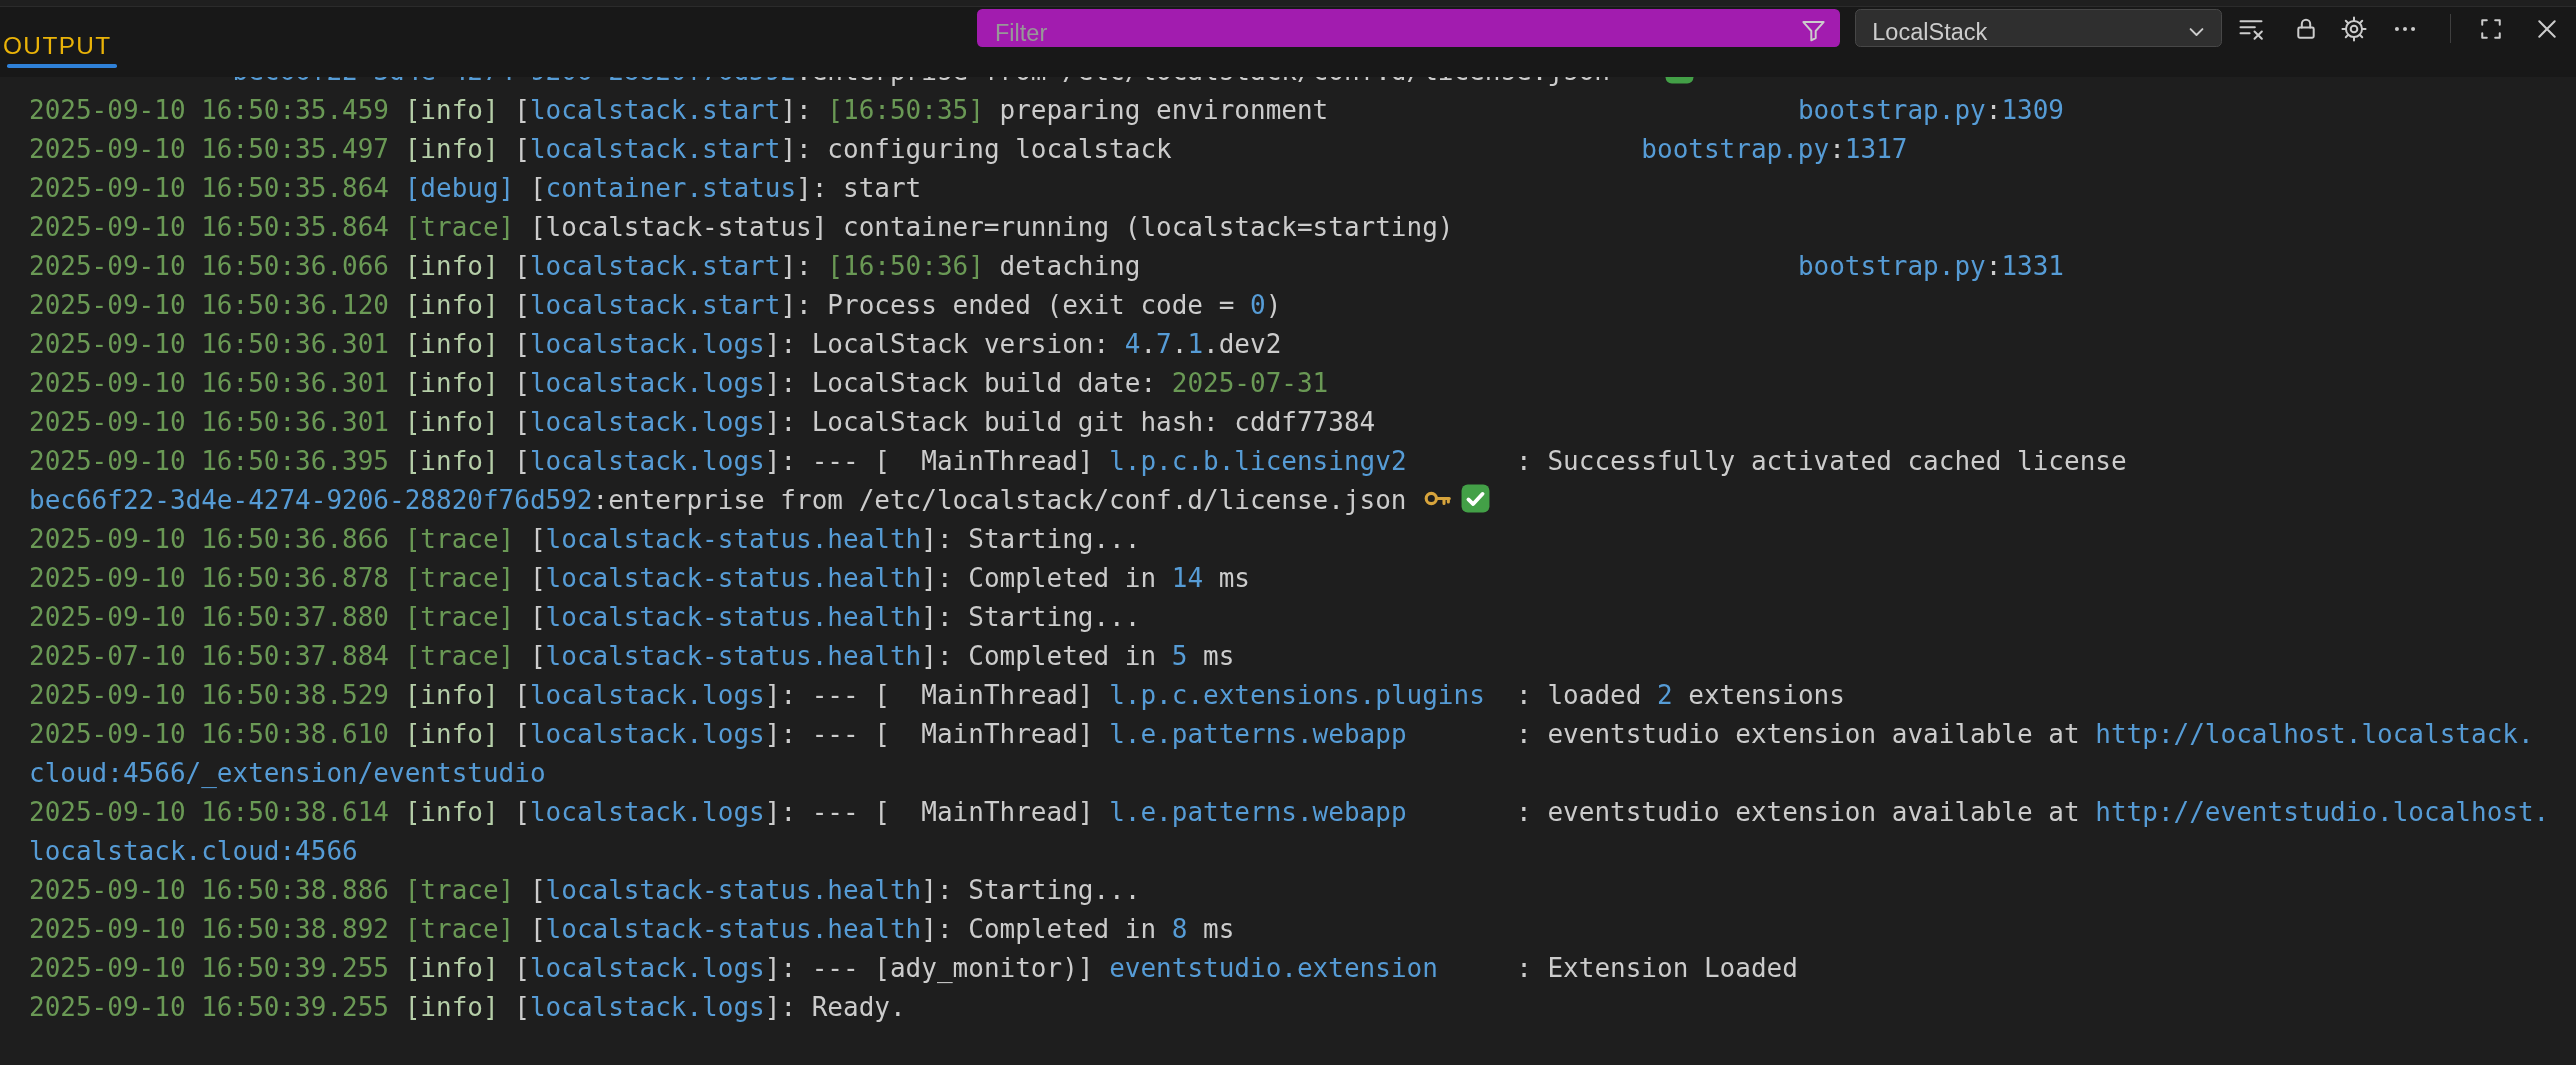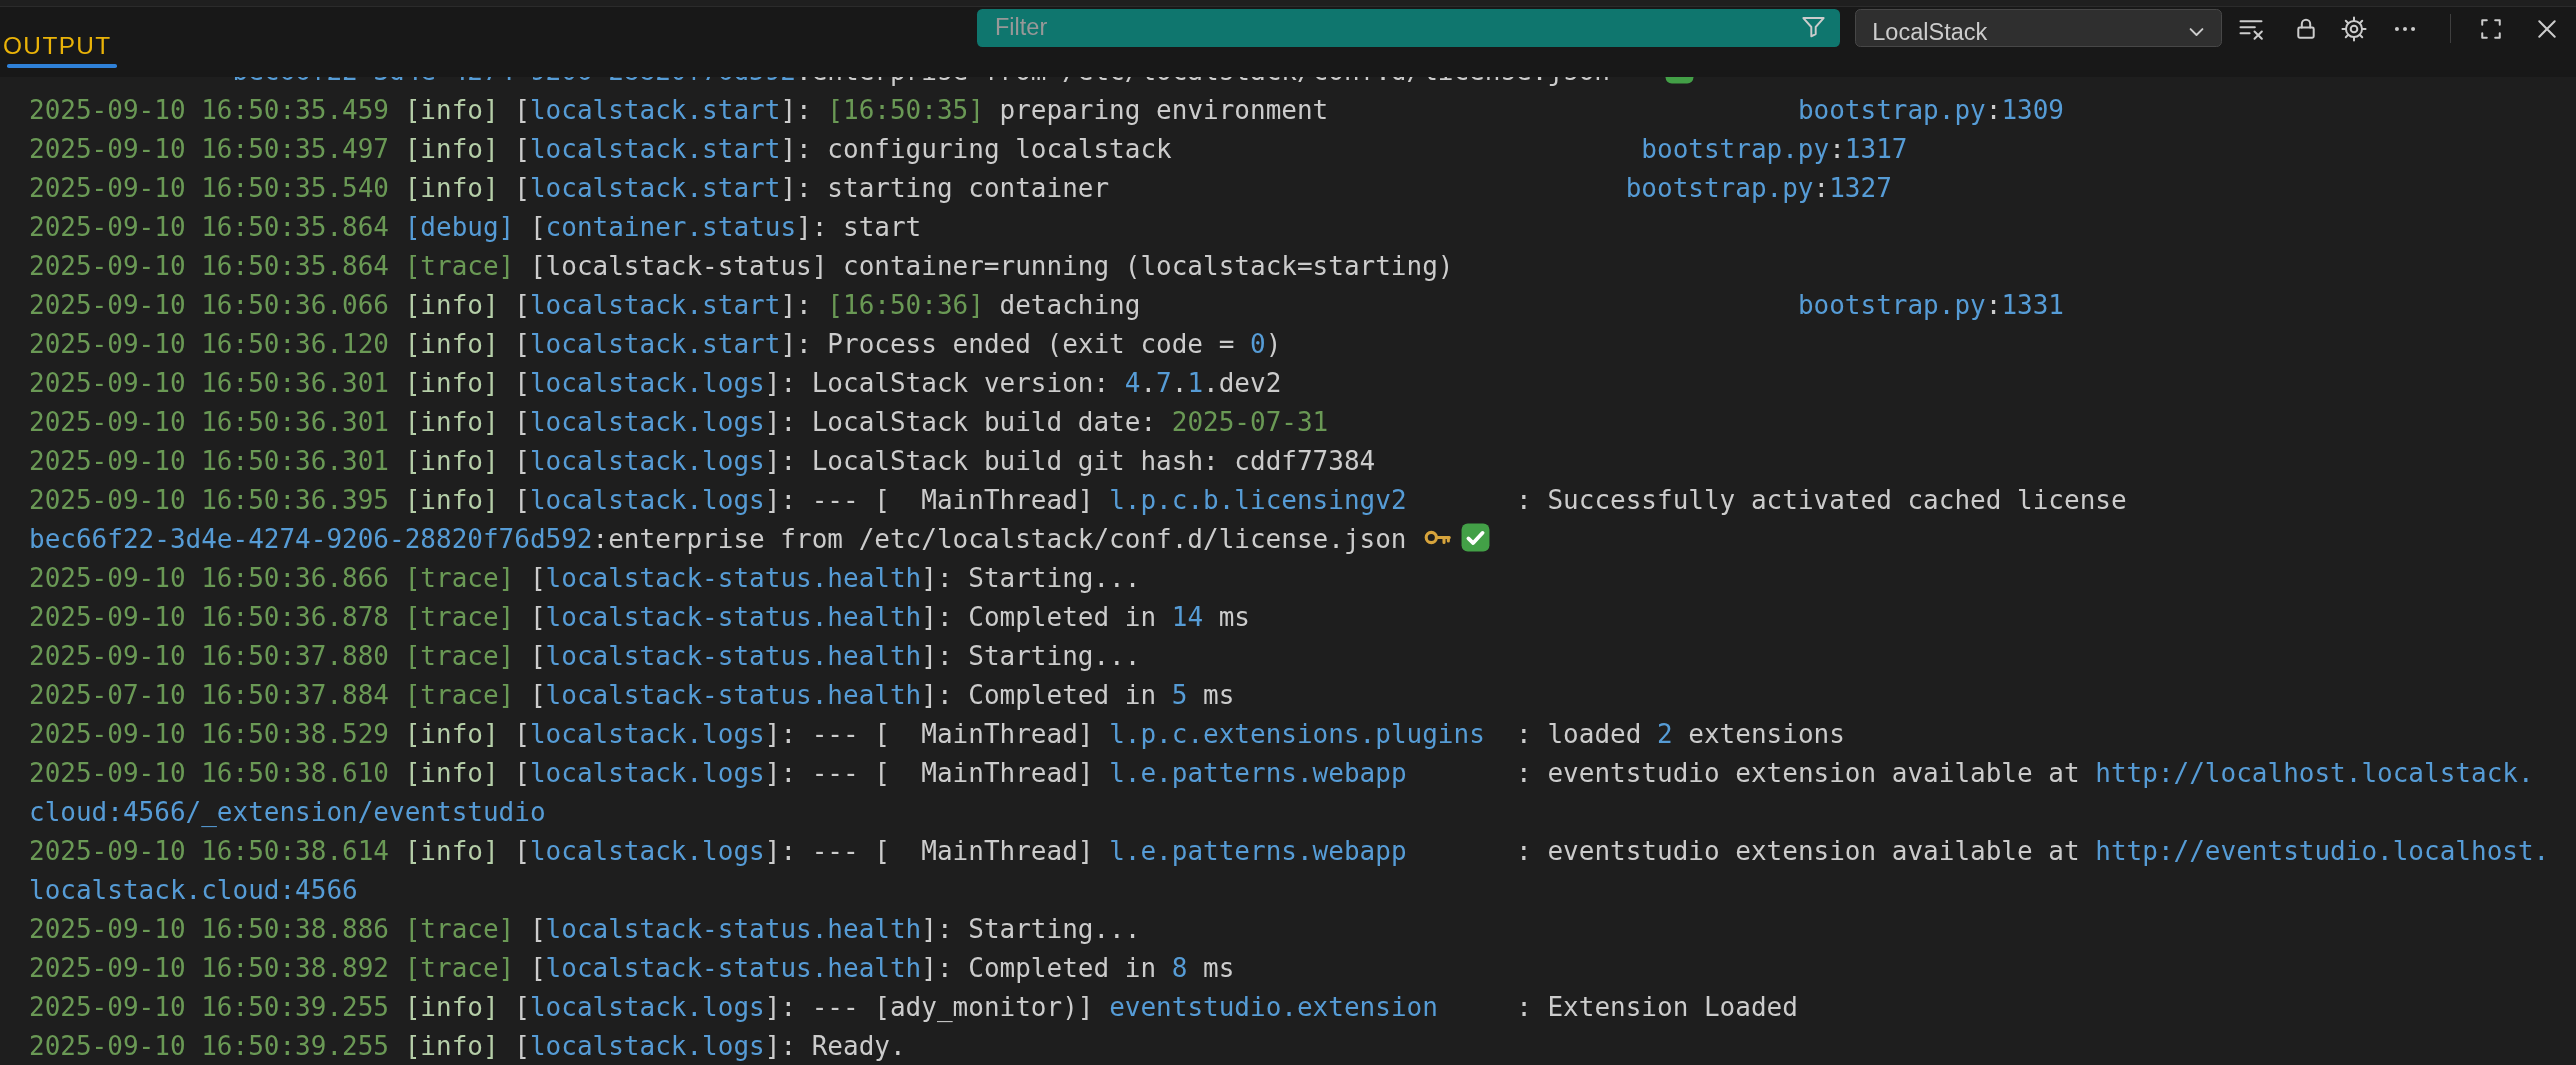--- a/index.html
+++ b/index.html
@@ -9,21 +9,21 @@
   
   .top-edge{position:absolute;left:0;top:0;width:100%;height:6.3px;
             background:#1f1f1f;border-bottom:0.9px solid #2b2b2b;z-index:5;}
   .panel-header{position:absolute;left:0;top:7.2px;width:100%;height:70px;
                 background:#181818;z-index:4;}
   .tab{position:absolute;left:3px;top:25px;color:#eab308;font-size:24.4px;
        letter-spacing:1.4px;}
   .tab-underline{position:absolute;left:7.2px;top:57px;width:110px;height:3.6px;
                  background:#2f81d8;border-radius:1.8px;}
   .filter-box{position:absolute;left:977px;top:1.8px;width:863px;height:38px;
-              background:#0f766e;border-radius:5.4px;display:flex;align-items:center;}
+              background:#a21caf;border-radius:5.4px;display:flex;align-items:flex-end;}
   .filter-box input{flex:1;background:transparent;border:none;outline:none;
               color:#cccccc;font-size:23.5px;padding:0 0 0 18px;
               font-family:"Liberation Sans",sans-serif;}
   .filter-box input::placeholder{color:#989898;}
   .funnel{margin-right:12.6px;flex:0 0 auto;}
   .dropdown{position:absolute;left:1855px;top:1.8px;width:367px;height:38px;
             background:#2f2f2f;border:0.9px solid #474747;border-radius:5.4px;
             box-sizing:border-box;display:flex;align-items:flex-end;
             justify-content:space-between;cursor:pointer;}
   .dropdown .val{color:#cccccc;font-size:23.5px;padding-left:16.3px;}
@@ -126,21 +126,20 @@
             <circle cx="6" cy="10" r="3.3" fill="none" stroke="#d7a43c" stroke-width="2"></circle>
             <path d="M9.4 10h8.2M14.2 10v3.2M17 10v2.2" fill="none" stroke="#d7a43c" stroke-width="2" stroke-linecap="round"></path>
           </svg></span><span class="emoji"><svg viewBox="0 0 20 20">
             <rect x="1" y="1" width="18" height="18" rx="4" fill="#43a047"></rect>
             <path d="M5.4 10.6l3.1 3 6.1-6.6" fill="none" stroke="#ffffff" stroke-width="2.4" stroke-linecap="round" stroke-linejoin="round"></path>
           </svg></span></div>
   </div>
   <div id="log-lines">
       <div class="log-line"><span class="c-ts">2025-09-10 16:50:35.459 </span><span class="c-info">[info] </span><span class="c-pun">[</span><span class="c-mod">localstack.start</span><span class="c-pun">]: </span><span class="c-ts">[16:50:35]</span><span class="c-txt"> preparing environment                              </span><span class="c-flk">bootstrap.py</span><span class="c-pun">:</span><span class="c-flk">1309</span></div>
       <div class="log-line"><span class="c-ts">2025-09-10 16:50:35.497 </span><span class="c-info">[info] </span><span class="c-pun">[</span><span class="c-mod">localstack.start</span><span class="c-pun">]: </span><span class="c-txt">configuring localstack                              </span><span class="c-flk">bootstrap.py</span><span class="c-pun">:</span><span class="c-flk">1317</span></div>
-      <div class="log-line"><span class="c-ts">2025-09-10 16:50:35.540 </span><span class="c-info">[info] </span><span class="c-pun">[</span><span class="c-mod">localstack.start</span><span class="c-pun">]: </span><span class="c-txt">starting container                                 </span><span class="c-flk">bootstrap.py</span><span class="c-pun">:</span><span class="c-flk">1327</span></div>
       <div class="log-line"><span class="c-ts">2025-09-10 16:50:35.864 </span><span class="c-dbg">[debug] </span><span class="c-pun">[</span><span class="c-mod">container.status</span><span class="c-pun">]: </span><span class="c-txt">start</span></div>
       <div class="log-line"><span class="c-ts">2025-09-10 16:50:35.864 </span><span class="c-trc">[trace] </span><span class="c-txt">[localstack-status] container=running (localstack=starting)</span></div>
       <div class="log-line"><span class="c-ts">2025-09-10 16:50:36.066 </span><span class="c-info">[info] </span><span class="c-pun">[</span><span class="c-mod">localstack.start</span><span class="c-pun">]: </span><span class="c-ts">[16:50:36]</span><span class="c-txt"> detaching                                          </span><span class="c-flk">bootstrap.py</span><span class="c-pun">:</span><span class="c-flk">1331</span></div>
       <div class="log-line"><span class="c-ts">2025-09-10 16:50:36.120 </span><span class="c-info">[info] </span><span class="c-pun">[</span><span class="c-mod">localstack.start</span><span class="c-pun">]: </span><span class="c-txt">Process ended (exit code = </span><span class="c-num">0</span><span class="c-txt">)</span></div>
       <div class="log-line"><span class="c-ts">2025-09-10 16:50:36.301 </span><span class="c-info">[info] </span><span class="c-pun">[</span><span class="c-mod">localstack.logs</span><span class="c-pun">]: </span><span class="c-txt">LocalStack version: </span><span class="c-num">4</span><span class="c-txt">.</span><span class="c-num">7</span><span class="c-txt">.</span><span class="c-num">1</span><span class="c-txt">.dev2</span></div>
       <div class="log-line"><span class="c-ts">2025-09-10 16:50:36.301 </span><span class="c-info">[info] </span><span class="c-pun">[</span><span class="c-mod">localstack.logs</span><span class="c-pun">]: </span><span class="c-txt">LocalStack build date: </span><span class="c-ts">2025-07-31</span></div>
       <div class="log-line"><span class="c-ts">2025-09-10 16:50:36.301 </span><span class="c-info">[info] </span><span class="c-pun">[</span><span class="c-mod">localstack.logs</span><span class="c-pun">]: </span><span class="c-txt">LocalStack build git hash: cddf77384</span></div>
       <div class="log-line"><span class="c-ts">2025-09-10 16:50:36.395 </span><span class="c-info">[info] </span><span class="c-pun">[</span><span class="c-mod">localstack.logs</span><span class="c-pun">]: </span><span class="c-txt">--- [  MainThread] </span><span class="c-mod">l.p.c.b.licensingv2</span><span class="c-txt">       : Successfully activated cached license</span></div>
       <div class="log-line"><span class="c-mod">bec66f22-3d4e-4274-9206-28820f76d592</span><span class="c-txt">:enterprise from /etc/localstack/conf.d/license.json </span><span class="emoji"><svg viewBox="0 0 20 20">
             <circle cx="6" cy="10" r="3.3" fill="none" stroke="#d7a43c" stroke-width="2"></circle>

